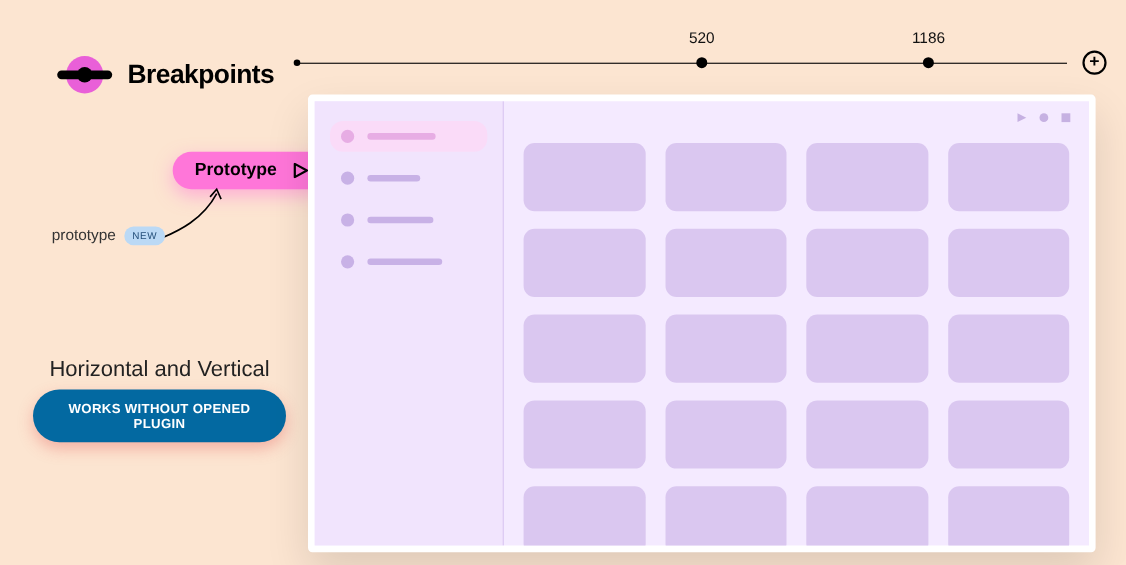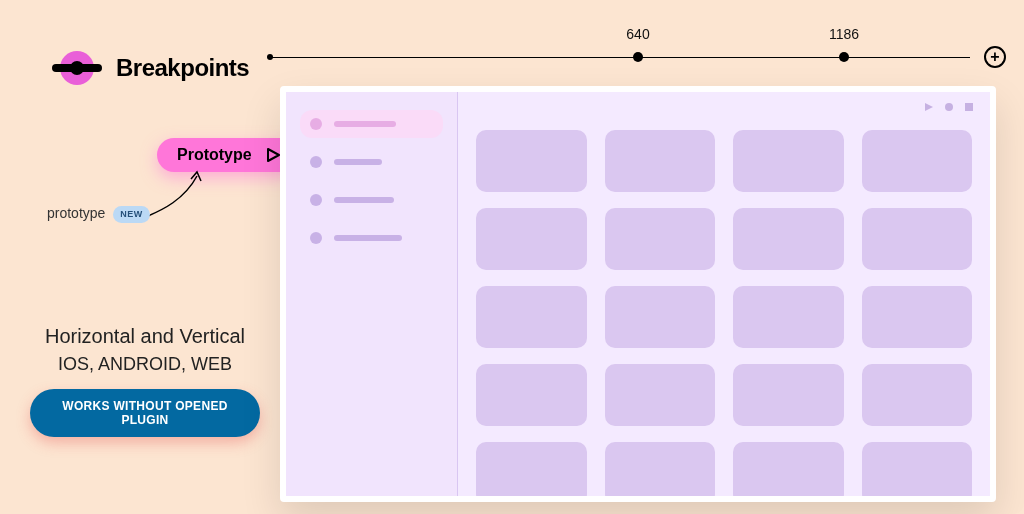--- a/index.html
+++ b/index.html
@@ -129,21 +129,21 @@
     top: 203px;
     font-size: 14px;
     color: #333;
     line-height: 1.5;
   }
   .badge-new {
     display: inline-block;
     background: #BBD9F5;
     color: #25507a;
     font-size: 9px;
-    font-weight: 700;
+    font-weight: 400;
     letter-spacing: 0.5px;
     padding: 2px 7px;
     border-radius: 999px;
     vertical-align: middle;
     margin-left: 4px;
   }
   .anno-arrow {
     position: absolute;
     left: 142px;
     top: 166px;
@@ -247,21 +247,21 @@
     <div class="logo-core"></div>
   </div>
   <div class="logo-text">Breakpoints</div>
 </div>
 
 <div class="ruler">
   <div class="ruler-line"></div>
   <div class="ruler-start-dot"></div>
   <div id="ruler-ticks">
       <div class="ruler-tick" style="left: 50%;">
-        <span class="lbl">640</span>
+        <span class="lbl">520</span>
         <span class="dot"></span>
       </div>
       <div class="ruler-tick" style="left: 78%;">
         <span class="lbl">1186</span>
         <span class="dot"></span>
       </div>
     </div>
   <div class="ruler-add">
     <span>+</span>
   </div>
@@ -281,21 +281,20 @@
 
 <div class="anno">
   <div>
     <span>prototype</span>
     <span class="badge-new">NEW</span>
   </div>
 </div>
 
 <div class="promo">
   <div class="line1">Horizontal and Vertical</div>
-  <div class="line2">IOS, ANDROID, WEB</div>
   <div class="promo-pill">WORKS WITHOUT OPENED PLUGIN</div>
 </div>
 
 <div class="frame">
   <div class="frame-side" id="frame-side">
       <div class="side-item active">
         <span class="side-dot"></span>
         <span class="side-bar" style="width:62px"></span>
       </div>
       <div class="side-item">

